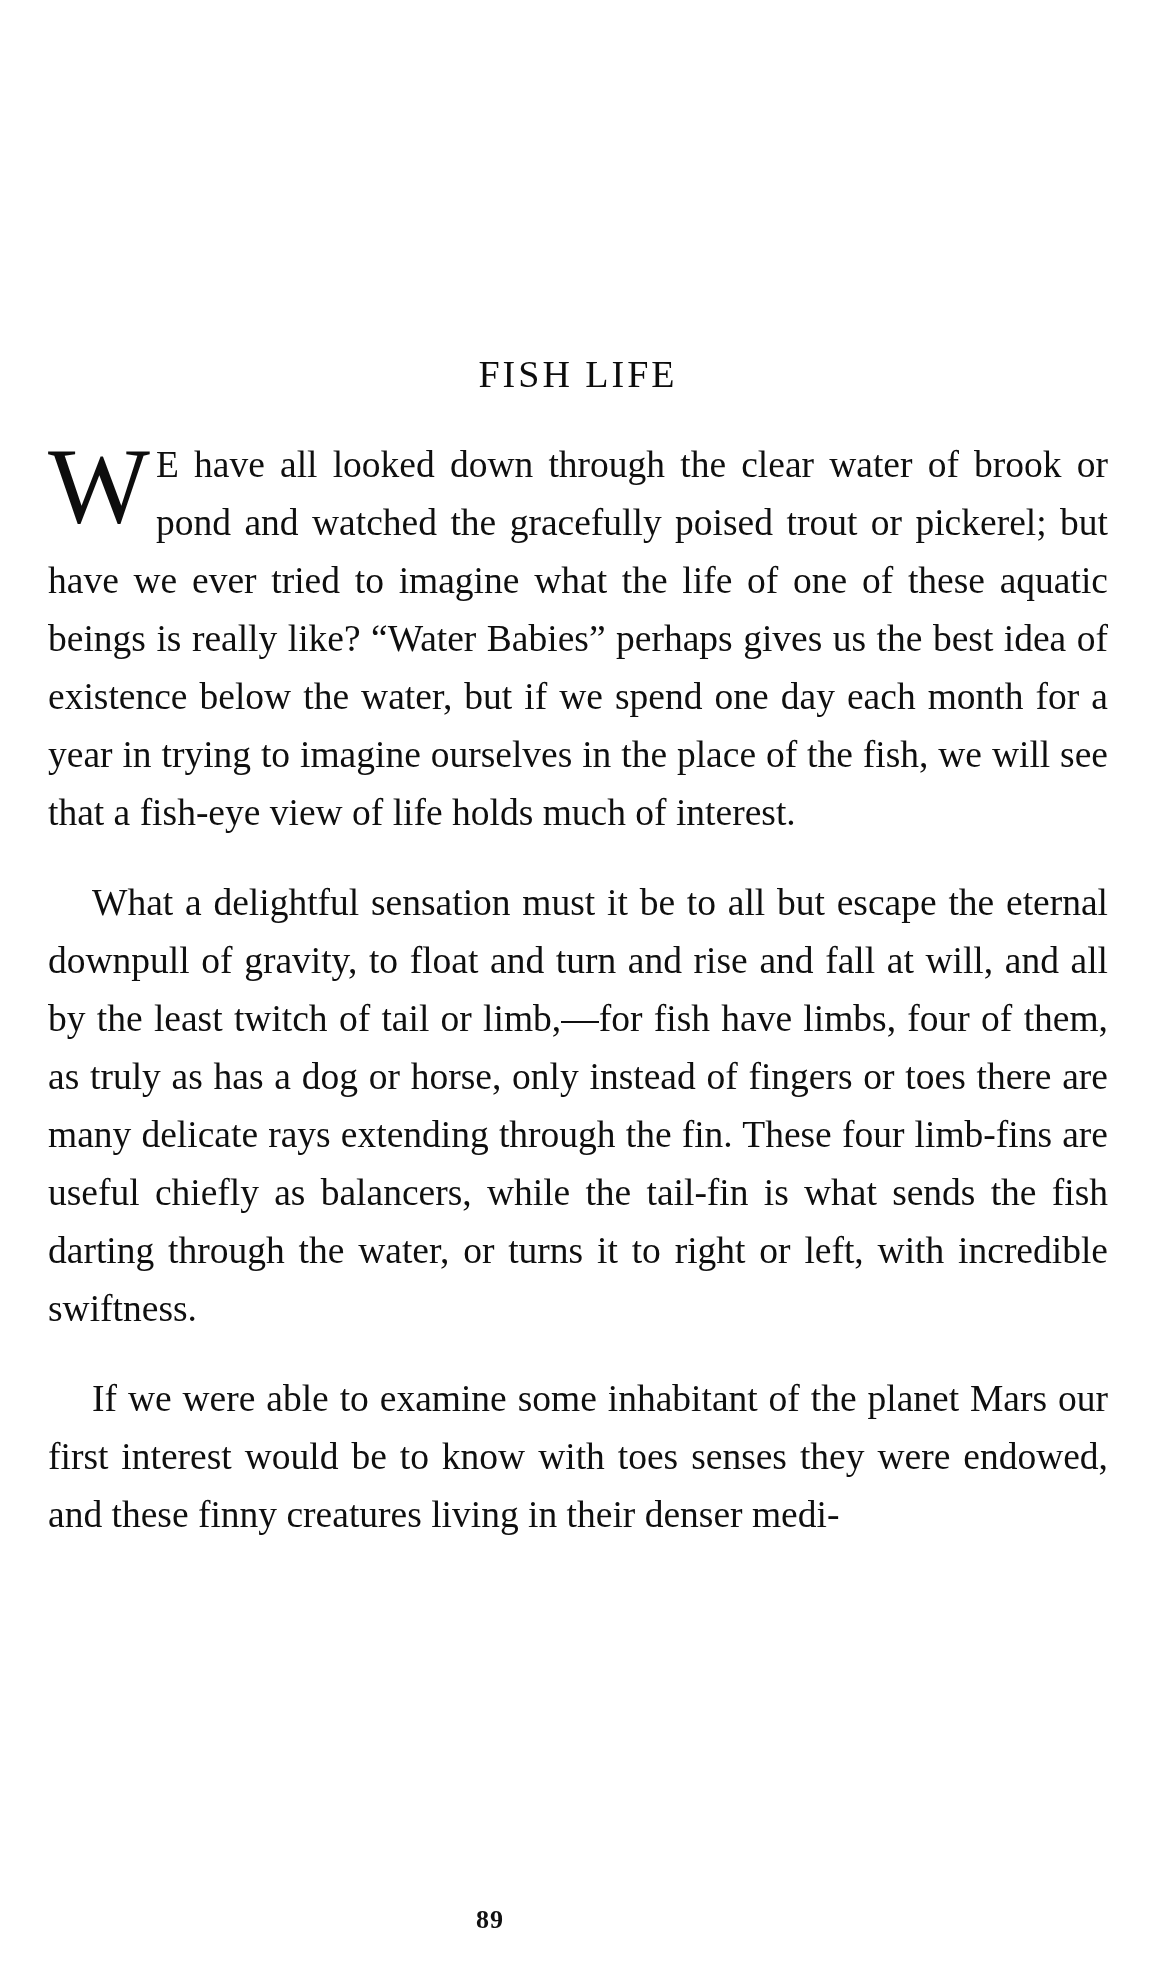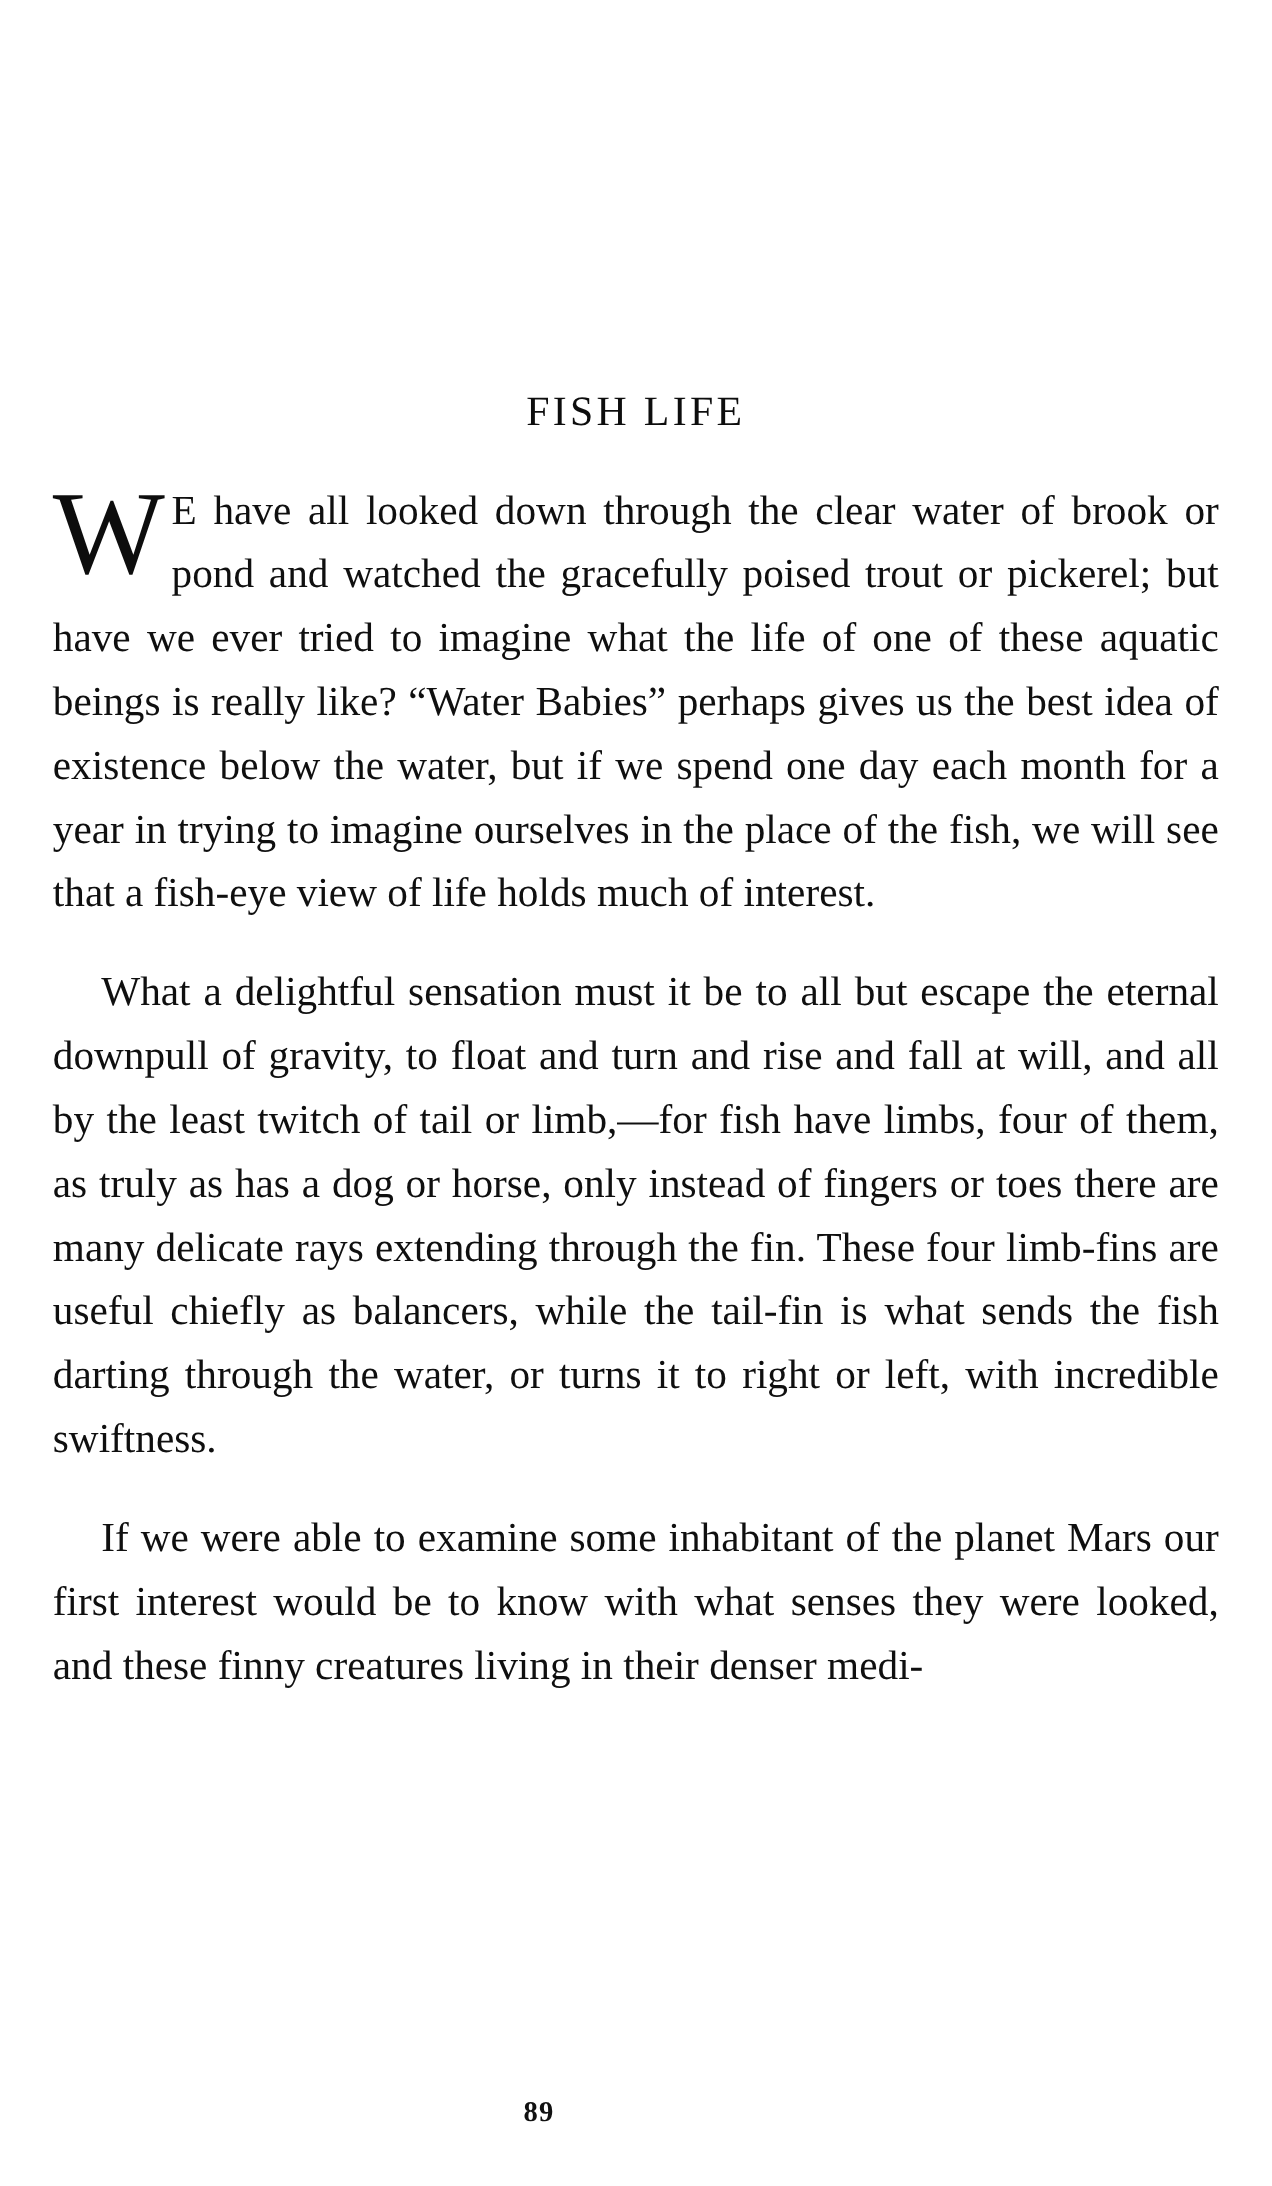--- a/index.html
+++ b/index.html
@@ -87,19 +87,19 @@
 <div class="page">
 
   <div class="page-body">
 
     <h1 class="chapter-title">FISH LIFE</h1>
 
     <p class="para first"><span class="dropcap">W</span><span class="txt">E have all looked down through the clear water of brook or pond and watched the gracefully poised trout or pickerel; but have we ever tried to imagine what the life of one of these aquatic beings is really like?  “Water Babies” perhaps gives us the best idea of existence below the water, but if we spend one day each month for a year in trying to imagine ourselves in the place of the fish, we will see that a fish-eye view of life holds much of interest.</span></p>
 
     <p class="para">What a delightful sensation must it be to all but escape the eternal downpull of gravity, to float and turn and rise and fall at will, and all by the least twitch of tail or limb,—for fish have limbs, four of them, as truly as has a dog or horse, only instead of fingers or toes there are many delicate rays extending through the fin.  These four limb-fins are useful chiefly as balancers, while the tail-fin is what sends the fish darting through the water, or turns it to right or left, with incredible swiftness.</p>
 
-    <p class="para">If we were able to examine some inhabitant of the planet Mars our first interest would be to know with what senses they were looked, and these finny creatures living in their denser medi-</p>
+    <p class="para">If we were able to examine some inhabitant of the planet Mars our first interest would be to know with toes senses they were endowed, and these finny creatures living in their denser medi-</p>
 
   </div>
 
   <div class="page-number">89</div>
 
 </div>
 
 </body></html>

